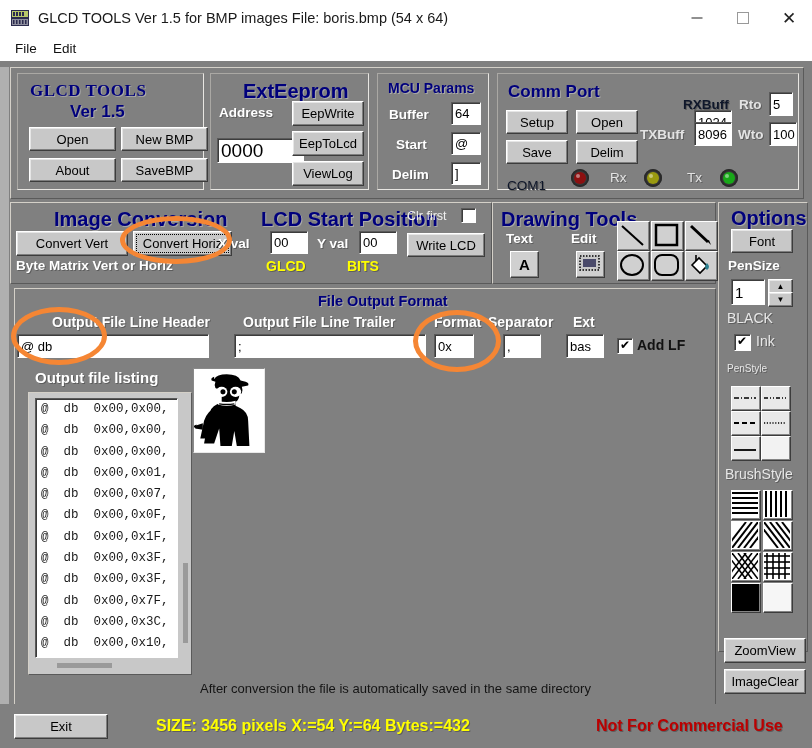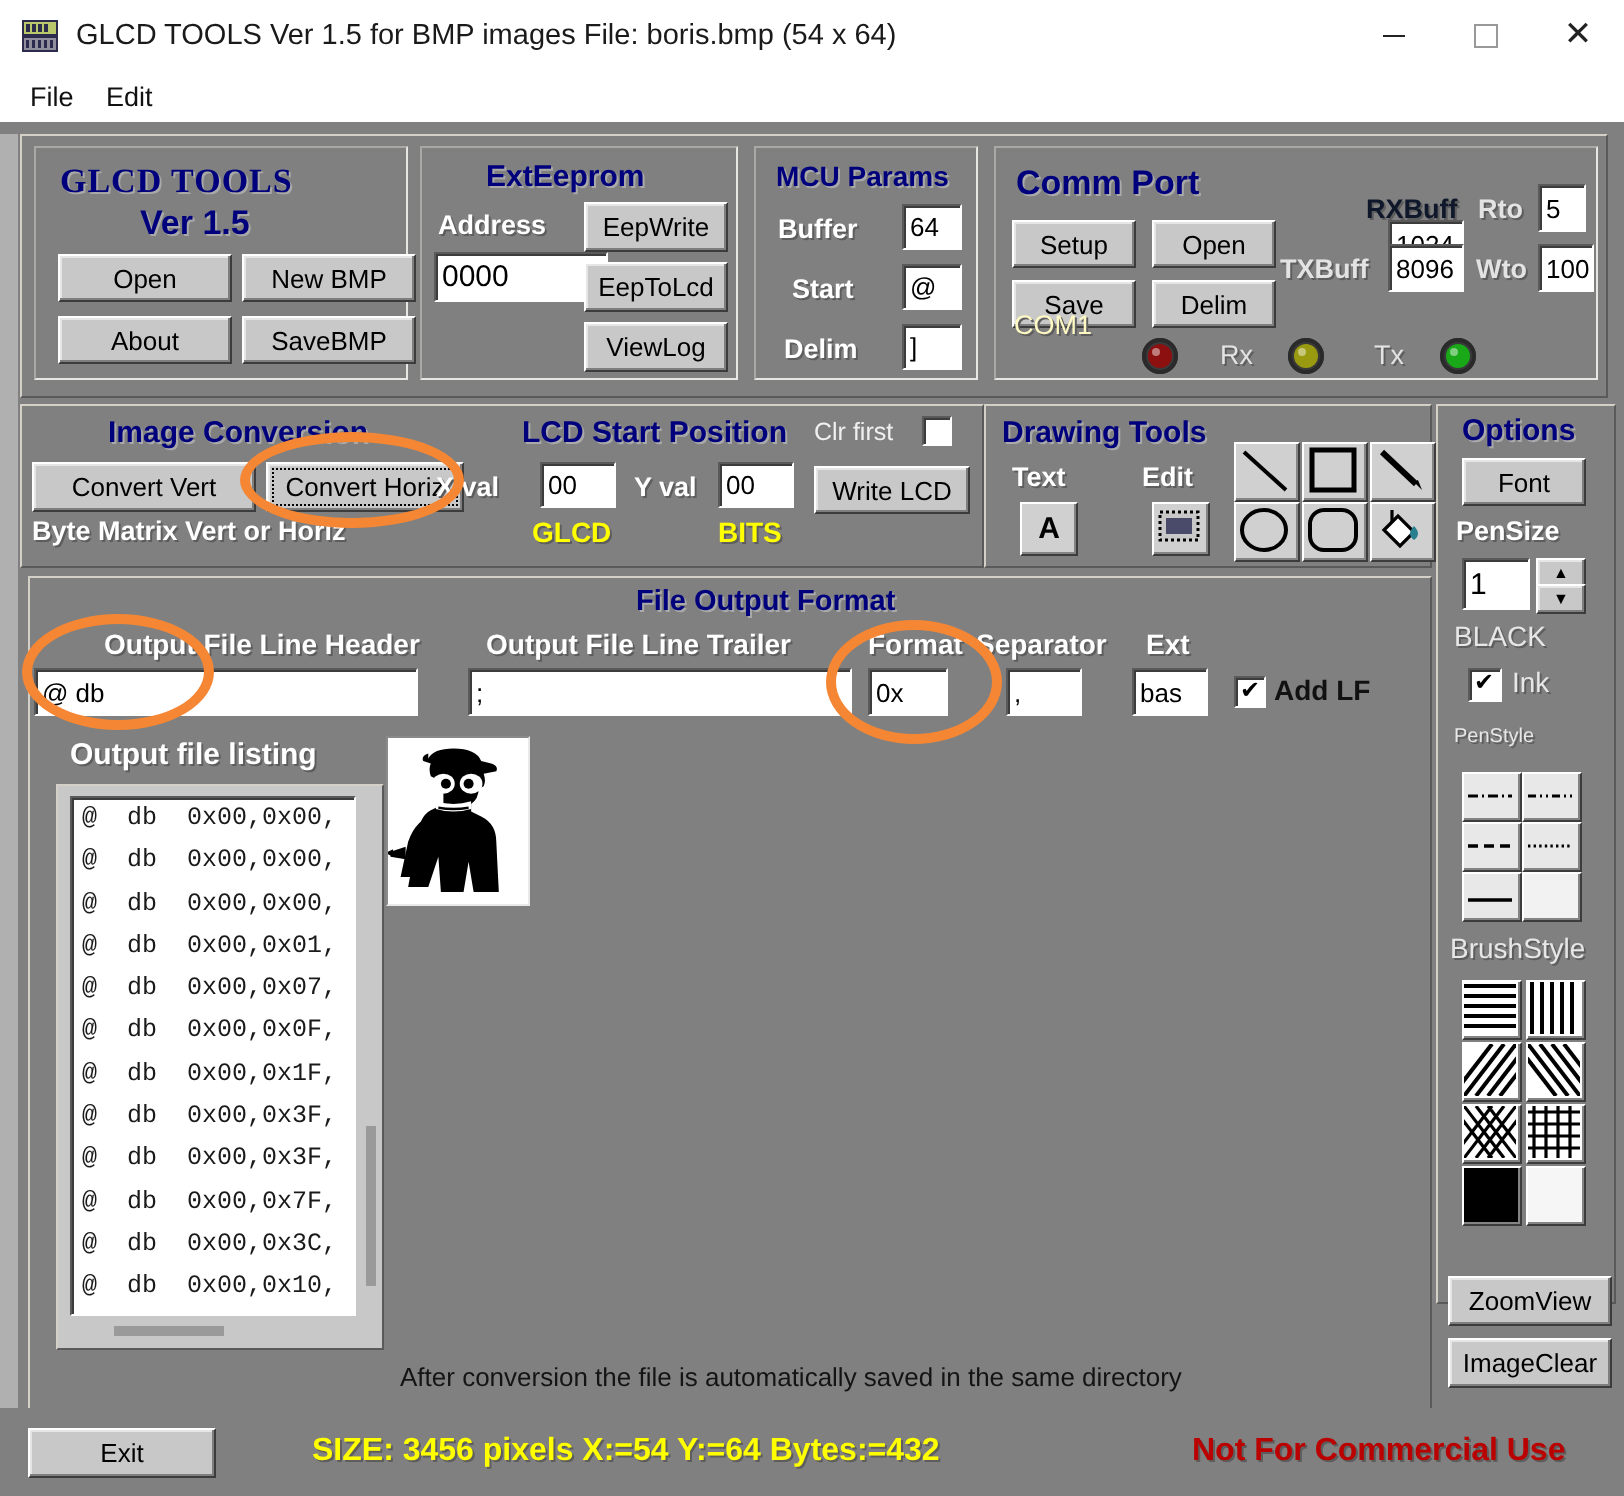--- a/index.html
+++ b/index.html
@@ -51,21 +51,21 @@
 
   .tfield{position:absolute;background:#ffffff;color:#000;font-size:13px;
     border:1px solid;border-color:#5a5a5a #ffffff #ffffff #5a5a5a;
     box-shadow:inset 1px 1px 0 #3c3c3c;
     display:flex;align-items:center;padding-left:3px;box-sizing:border-box;
     font-family:"Liberation Sans",sans-serif;overflow:hidden;white-space:nowrap;cursor:text;}
 
   .lbl{position:absolute;white-space:nowrap;cursor:default;}
   .lbl-w{color:#ffffff;font-weight:bold;font-size:13.5px;
     text-shadow:1px 1px 0 #5d5d5d;}
-  .lbl-blue{color:#00007c;font-weight:bold;font-size:15px;
+  .lbl-blue{color:#00007c;font-weight:bold;font-size:20px;
     text-shadow:1px 1px 0 #a9a9a9;}
   .lbl-d{color:#1a1a1a;font-size:13px;}
   .lbl-y{color:#ffff00;font-weight:bold;font-size:14px;text-shadow:1px 1px 0 #5d5d5d;}
 
   .chk{position:absolute;width:13px;height:13px;background:#fff;
     border:1px solid;border-color:#5a5a5a #ffffff #ffffff #5a5a5a;
     box-shadow:inset 1px 1px 0 #3c3c3c;cursor:default;}
   .chk .tick{position:absolute;left:2px;top:0px;font-size:12px;line-height:12px;color:#000;
     font-family:"DejaVu Sans",sans-serif;}
 
@@ -158,21 +158,21 @@
           <span>About</span>
         </div>
       <div class="btn" style="left:103px;top:84px;width:85px;height:22px;">
           <span>SaveBMP</span>
         </div>
     </div>
 
     <div class="group" style="left:199px;top:5px;width:157px;height:115px;">
       <div class="lbl lbl-blue" style="left:32px;top:6px;">ExtEeprom</div>
       <div class="lbl lbl-w" style="left:8px;top:31px;">Address</div>
-      <div class="tfield" style="left:6px;top:52px;width:87px;height:25px;font-size:15px;">0000</div>
+      <div class="tfield" style="left:6px;top:64px;width:87px;height:25px;font-size:19px;">0000</div>
       <div class="btn" style="left:81px;top:27px;width:70px;height:23px;">
           <span>EepWrite</span>
         </div>
       <div class="btn" style="left:81px;top:57px;width:70px;height:23px;">
           <span>EepToLcd</span>
         </div>
       <div class="btn" style="left:81px;top:87px;width:70px;height:23px;">
           <span>ViewLog</span>
         </div>
     </div>
@@ -204,21 +204,21 @@
 
       <div class="lbl lbl-w" style="left:142px;top:23px;color:#0f172a;margin-left:43px;">RXBuff</div>
       <div class="tfield" style="left:196px;top:18px;width:38px;height:24px;margin-top:18px;">1024</div>
       <div class="lbl lbl-w" style="left:142px;top:53px;color:#e3e3e3;">TXBuff</div>
       <div class="tfield" style="left:196px;top:48px;width:38px;height:24px;">8096</div>
       <div class="lbl lbl-w" style="left:241px;top:23px;color:#e3e3e3;">Rto</div>
       <div class="tfield" style="left:271px;top:18px;width:24px;height:24px;">5</div>
       <div class="lbl lbl-w" style="left:240px;top:53px;color:#e3e3e3;">Wto</div>
       <div class="tfield" style="left:271px;top:48px;width:28px;height:24px;">100</div>
 
-      <div class="lbl lbl-w" style="left:9px;top:81px;color:#fef9c3;font-weight:normal;">COM1</div>
+      <div class="lbl lbl-w" style="left:9px;top:104px;color:#0f172a;font-weight:normal;">COM1</div>
       <div class="led" style="left:73px;top:95px;">
           <i style="background:#8c1010"></i>
         </div>
       <div class="lbl lbl-w" style="left:112px;top:96px;color:#e3e3e3;font-weight:normal;">Rx</div>
       <div class="led" style="left:146px;top:95px;">
           <i style="background:#9a9a10"></i>
         </div>
       <div class="lbl lbl-w" style="left:189px;top:96px;color:#e3e3e3;font-weight:normal;">Tx</div>
       <div class="led" style="left:222px;top:95px;">
           <i style="background:#18a818"></i>
@@ -236,21 +236,21 @@
       <span>Convert Horiz</span>
     </div>
     <div class="lbl lbl-w" style="left:5px;top:55px;">Byte Matrix Vert or Horiz</div>
 
     <div class="lbl lbl-blue" style="left:250px;top:5px;">LCD Start Position</div>
     <div class="lbl lbl-w" style="left:207px;top:33px;">X val</div>
     <div class="tfield" style="left:259px;top:28px;width:38px;height:23px;">00</div>
     <div class="lbl lbl-w" style="left:306px;top:33px;">Y val</div>
     <div class="tfield" style="left:348px;top:28px;width:38px;height:23px;">00</div>
     <div class="lbl lbl-y" style="left:255px;top:55px;">GLCD</div>
-    <div class="lbl lbl-y" style="left:348px;top:55px;">BITS</div>
+    <div class="lbl lbl-y" style="left:336px;top:55px;">BITS</div>
 
     <div class="lbl lbl-d" style="left:396px;top:6px;color:#f0f0f0;font-size:12.5px;">Clr first</div>
     <div class="chk" style="left:450px;top:5px;"></div>
     <div class="btn" style="left:396px;top:30px;width:76px;height:22px;">
         <span>Write LCD</span>
       </div>
   </div>
 
   <div class="panel" style="left:492px;top:202px;width:222px;height:80px;">
     <div class="lbl lbl-blue" style="left:8px;top:5px;">Drawing Tools</div>

